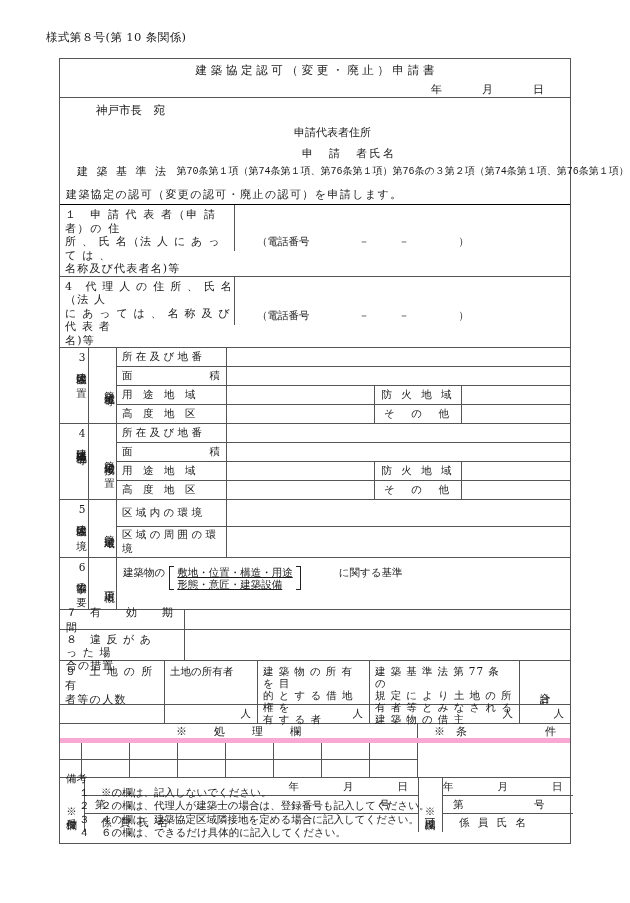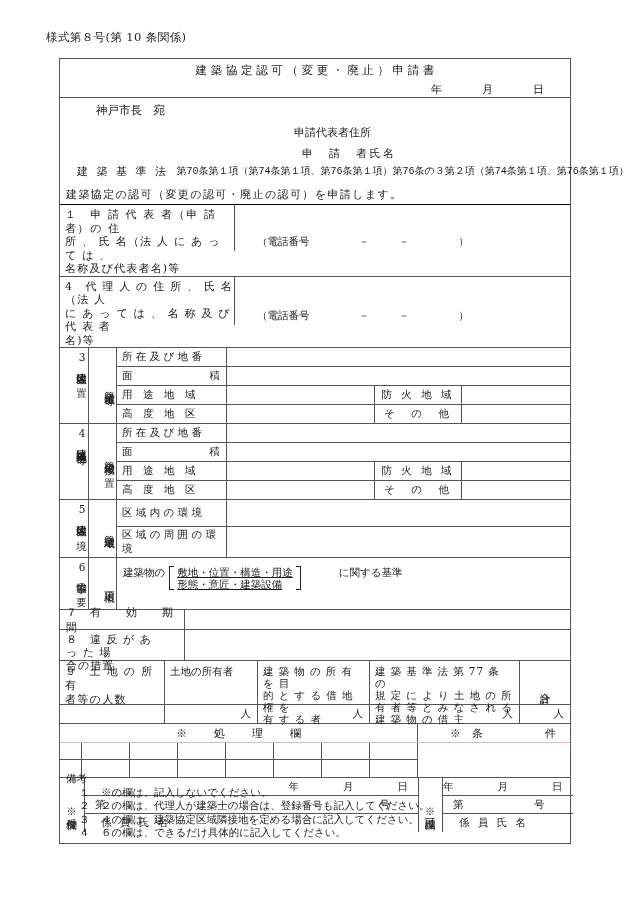--- a/index.html
+++ b/index.html
@@ -234,21 +234,21 @@
     padding-right: 6px;
     border-right: 1px solid #555;
   }
   .s9-v.c0 { width: 105px; flex: 0 0 105px; }
   .s9-v.c1 { width: 93px; flex: 0 0 93px; }
   .s9-v.c2 { width: 112px; flex: 0 0 112px; }
   .s9-v.c3 { width: 150px; flex: 0 0 150px; }
   .s9-v.c4 { width: 50px; flex: 0 0 50px; border-right: none; }
 
   
-  .proc-hdr { display: flex; border-bottom: 1px solid #f9a8d4; height: 19px; gap: 16px; }
+  .proc-hdr { display: flex; border-bottom: 5px solid #f9a8d4; height: 19px; }
   .proc-l {
     width: 358px; flex: 0 0 358px;
     display: flex; align-items: center; justify-content: center;
     font-size: 11px; letter-spacing: 8px;
     border-right: 1px solid #555;
     padding-left: 8px;
   }
   .proc-r {
     flex: 1;
     display: flex; align-items: center; justify-content: space-between;

